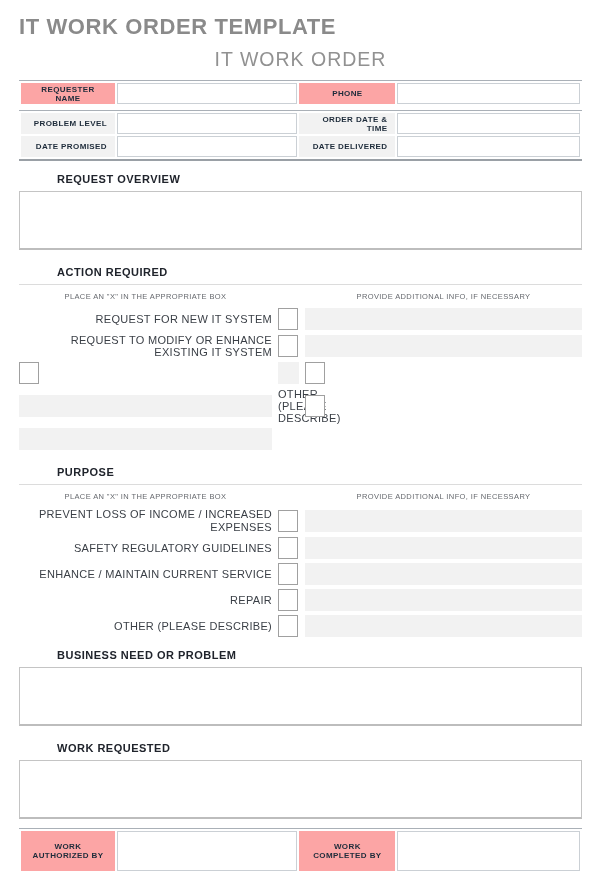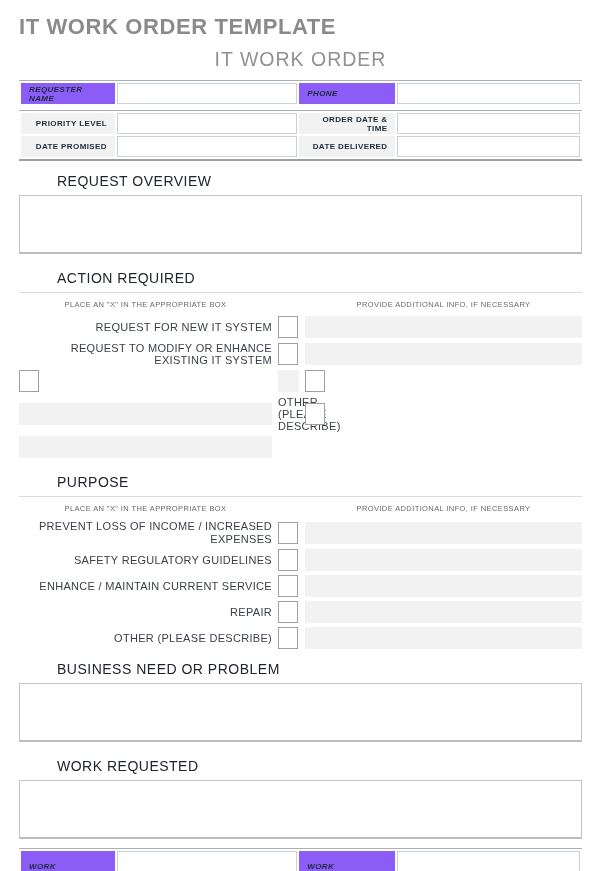--- a/index.html
+++ b/index.html
@@ -31,30 +31,30 @@
     border-spacing: 2px;
     table-layout: fixed;
   }
   .tbl-wrap { border-top: 1px solid #aab0b7; }
   .tbl-wrap.underlined { border-bottom: 2px solid #9aa0a6; }
   .tbl td { height: 21px; }
   td.lbl {
     font-size: 8px; font-weight: bold; color: #1d2b3a;
     letter-spacing: 0.4px; padding: 0 8px;
   }
-  td.lbl.blue  { background: #8b5cf6; text-align: left; font-style: italic; }
+  td.lbl.blue  { background: #fca5a5; text-align: center; }
   td.lbl.gray  { background: #f2f2f2; text-align: right; }
   td.inp { background: #ffffff; border: 1px solid #cbd0d5; }
 
   .mt9  { margin-top: 9px; }
   .mt4  { margin-top: 4px; }
 
   
   .section-heading {
-    font-size: 14px; font-weight: normal; color: #20242c;
+    font-size: 11px; font-weight: bold; color: #20242c;
     letter-spacing: 0.5px;
     padding-left: 38px;
   }
   .rule { height: 1px; background: #dcdcdc; margin: 6px 0 7px 0; }
 
   
   .bigbox {
     margin-top: 6px;
     height: 59px;
     background: #ffffff;
@@ -118,21 +118,21 @@
   <div class="tbl-wrap underlined mt4">
     <table class="tbl">
       <colgroup>
           <col style="width:17%">
           <col style="width:32.6%">
           <col style="width:17.4%">
           <col style="width:33%">
         </colgroup>
       <tbody>
           <tr>
-        <td class="lbl gray">PRIORITY LEVEL</td>
+        <td class="lbl gray">PROBLEM LEVEL</td>
         <td class="inp"></td>
         <td class="lbl gray">ORDER DATE &amp; TIME</td>
         <td class="inp"></td>
       </tr>
       <tr>
         <td class="lbl gray">DATE PROMISED</td>
         <td class="inp"></td>
         <td class="lbl gray">DATE DELIVERED</td>
         <td class="inp"></td>
       </tr>

